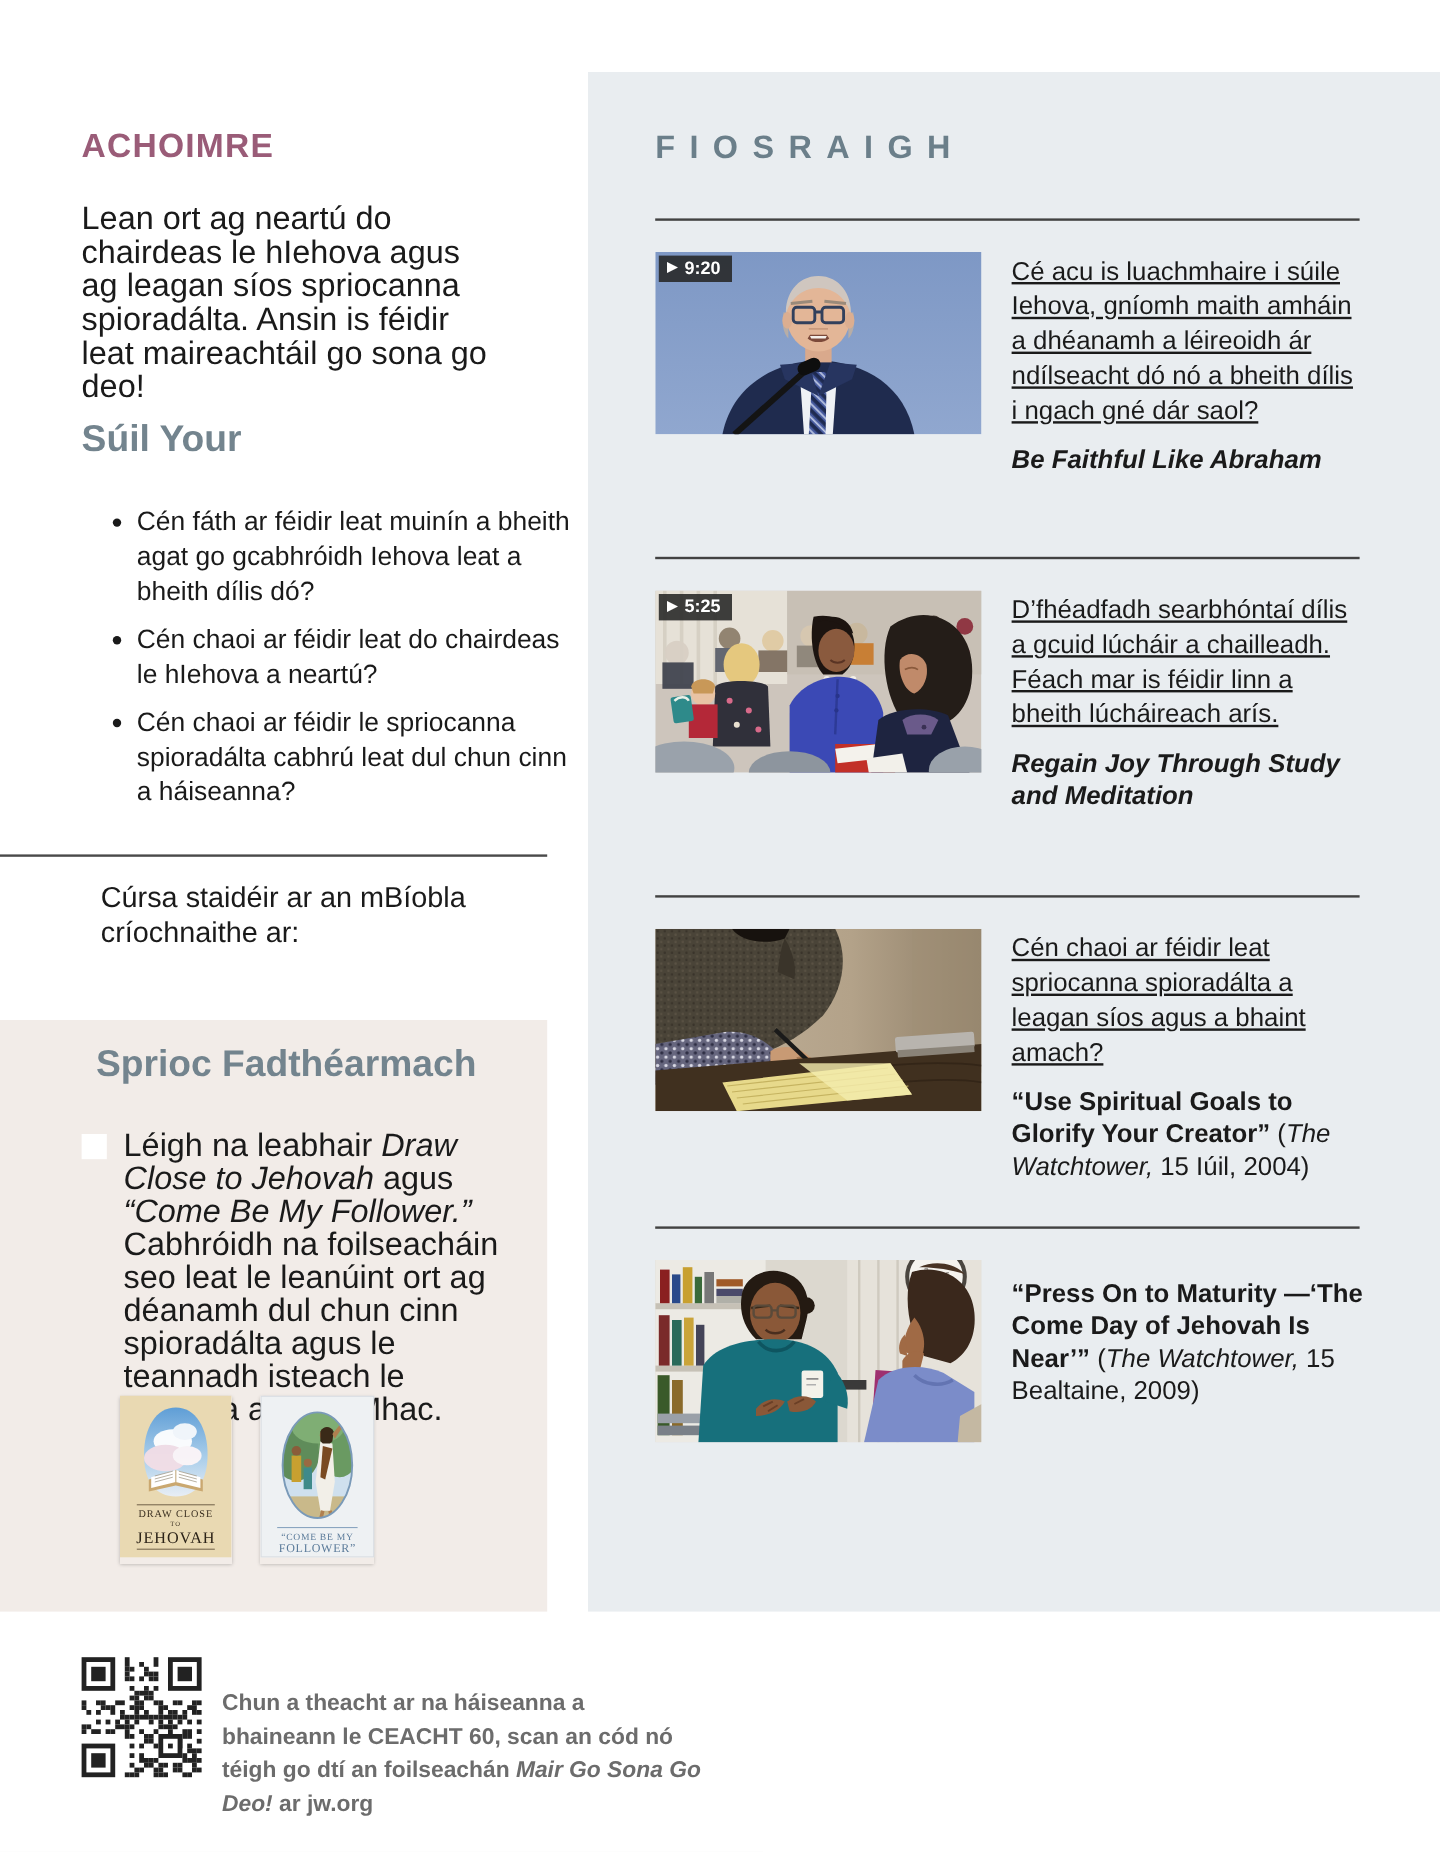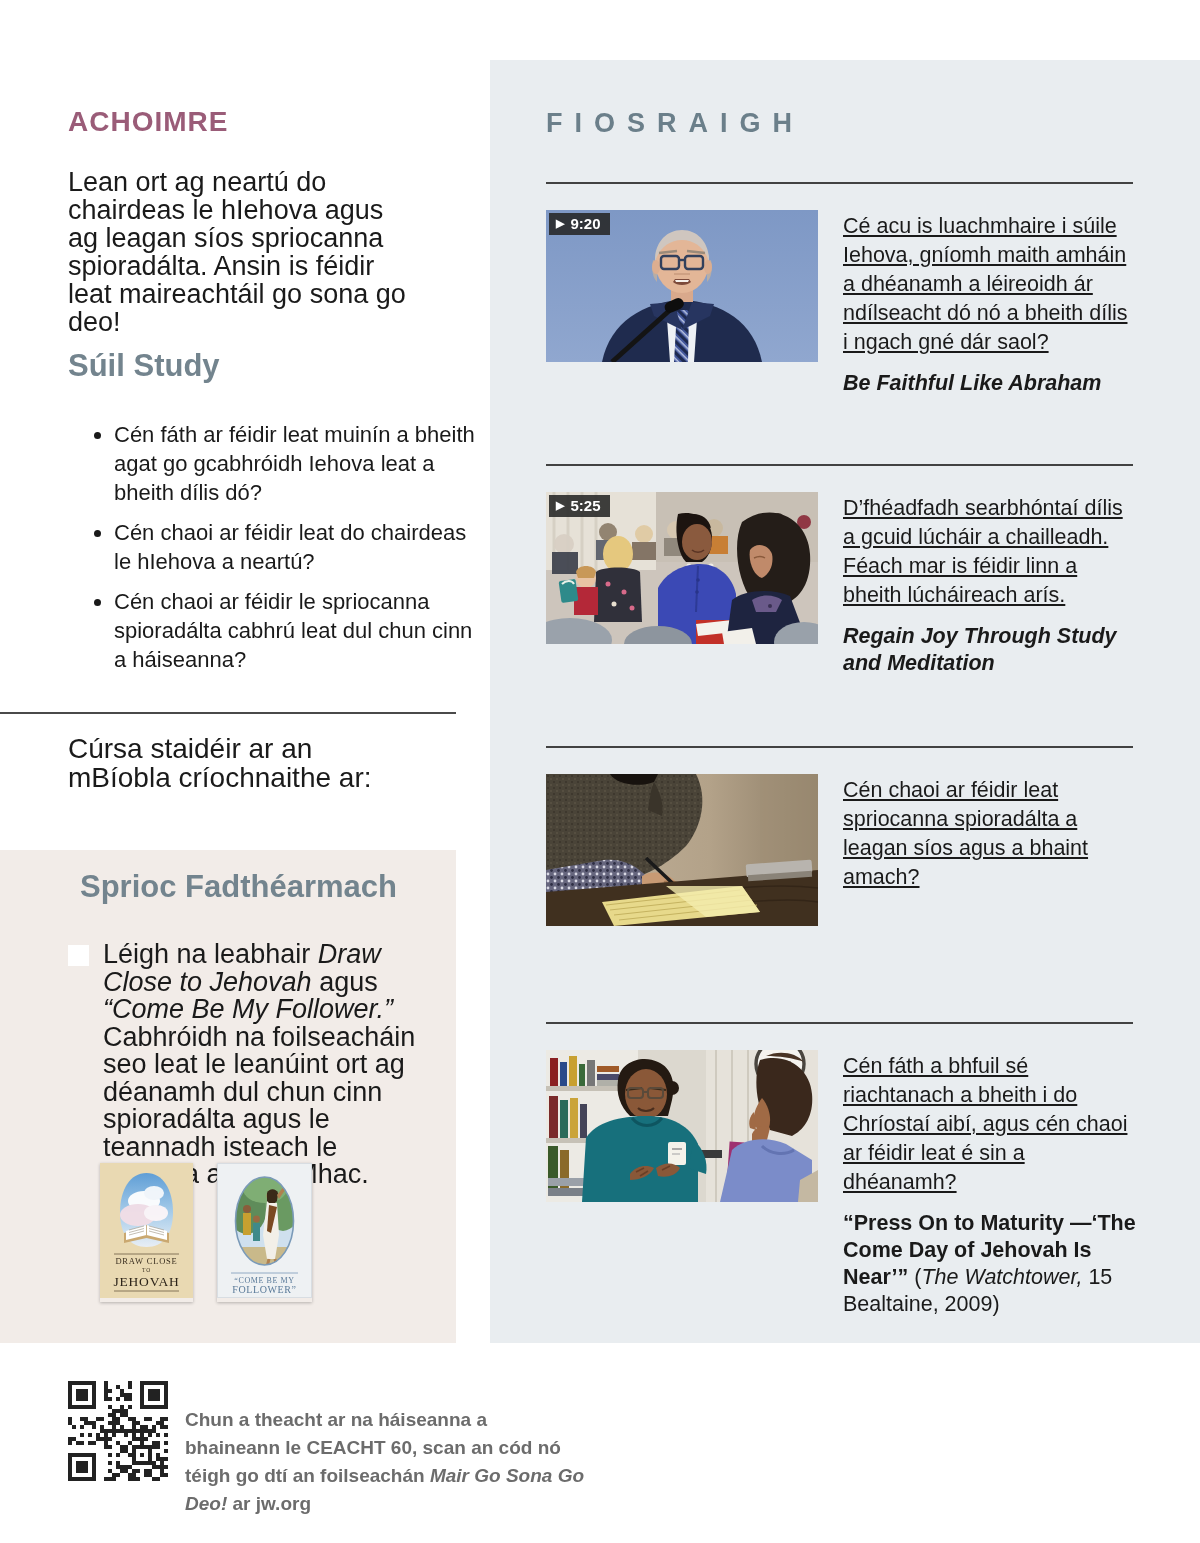--- a/index.html
+++ b/index.html
@@ -7,21 +7,21 @@
         font-family:"Liberation Sans", sans-serif;color:#1a1a1a;}
   .abs{position:absolute;}
 
   
   .summary-heading{left:68px;top:106px;font-size:28px;font-weight:bold;letter-spacing:1px;color:#9a5c78;}
   .summary-text{left:68px;top:168px;width:340px;font-size:27px;line-height:28px;}
   .review-heading{left:68px;top:348px;font-size:31px;font-weight:600;color:#73848e;}
   .review-list{left:86px;top:420px;width:372px;margin:0;padding:0 0 0 28px;font-size:22px;line-height:29px;}
   .review-list li{margin-bottom:11px;}
   .left-divider{left:0;top:712px;width:456px;height:0;border-top:2px solid #4a4a4a;}
-  .course-note{left:68px;top:734px;width:340px;font-size:28px;line-height:29px;}
+  .course-note{left:84px;top:734px;width:340px;font-size:24px;line-height:29px;}
   .goal-box{left:0;top:850px;width:456px;height:493px;background:#f2ece8;}
   .goal-heading{left:80px;top:869px;font-size:31px;font-weight:600;color:#73848e;}
   .goal-checkbox{left:68px;top:945px;width:21px;height:21px;background:#ffffff;}
   .goal-text{left:103px;top:941px;width:332px;font-size:27px;line-height:27.5px;}
   .books-row{left:100px;top:1163px;}
   .book{display:inline-block;vertical-align:top;box-shadow:0 1px 3px rgba(0,0,0,.25);}
   .book1{margin-right:20px;}
   .qr-wrap{left:65px;top:1378px;width:106px;height:106px;background:#ffffff;}
   .qr-caption{left:185px;top:1406px;width:400px;font-size:19px;line-height:28px;font-weight:600;color:#6c6c6c;}
 
@@ -47,21 +47,21 @@
   .serif{font-family:"Liberation Serif", serif;}
 </style>
 </head>
 <body>
 
 <div class="page">
 
   <h1 class="abs summary-heading" style="margin:0;">ACHOIMRE</h1>
   <p class="abs summary-text" style="margin:0;">Lean ort ag neartú do chairdeas le hIehova agus ag leagan síos spriocanna spioradálta. Ansin is féidir leat maireachtáil go sona go deo!</p>
 
-  <h2 class="abs review-heading" style="margin:0;">Súil Study</h2>
+  <h2 class="abs review-heading" style="margin:0;">Súil Your</h2>
   <ul class="abs review-list">
     <li>Cén fáth ar féidir leat muinín a bheith agat go gcabhróidh Iehova leat a bheith dílis dó?</li>
     <li>Cén chaoi ar féidir leat do chairdeas le hIehova a neartú?</li>
     <li>Cén chaoi ar féidir le spriocanna spioradálta cabhrú leat dul chun cinn a háiseanna?</li>
   </ul>
 
   <div class="abs left-divider"></div>
   <p class="abs course-note" style="margin:0;">Cúrsa staidéir ar an mBíobla críochnaithe ar:</p>
 
   <div class="abs goal-box"></div>
@@ -525,20 +525,21 @@
           </g>
           <g>
             <path d="M56,128 L196,112 L214,138 L68,152 Z" fill="#e7d98b"></path>
             <path d="M60,131 L194,116 M64,136 L200,121 M68,141 L206,126 M73,146 L211,131" stroke="#c5b360" stroke-width="1"></path>
             <path d="M120,112 L196,112 L214,138 L160,143 Z" fill="#f4ecae" opacity="0.8"></path>
           </g>
         </svg>
       </div>
       <div class="item-text">
         <p class="item-desc">Cén chaoi ar féidir leat spriocanna spioradálta a leagan síos agus a bhaint amach?</p>
+        <p class="item-title"><span class="st-b">“Use Spiritual Goals to Glorify Your Creator”</span><span class="st-n"> (</span><span class="st-i">The Watchtower,</span><span class="st-n"> 15 Iúil, 2004)</span></p>
       </div>
     </div>
 
     <div class="explore-item" style="top:962px;">
       <div class="item-rule"></div>
       <div class="thumb">
         <svg width="272" height="152" viewBox="0 0 272 152">
           <rect width="272" height="152" fill="#dcd8cf"></rect>
           <rect x="160" y="0" width="112" height="152" fill="#e6e2da"></rect>
           <g stroke="#cfcabf" stroke-width="2">
@@ -609,18 +610,17 @@
             <path d="M208,62 C204,66 202,72 204,78 L210,80 Z" fill="#a06a45"></path>
             <path d="M206,84 C210,76 218,74 224,78 L220,94 L206,96 Z" fill="#a06a45"></path>
             <rect x="206" y="100" width="16" height="8" rx="3" fill="#2e2424"></rect>
             <path d="M186,100 C198,88 222,86 240,94 L266,110 L266,152 L174,152 Z" fill="#7b8cc9"></path>
             <path d="M216,96 C224,104 238,106 248,100" stroke="#6374b2" stroke-width="3" fill="none"></path>
             <path d="M254,130 L272,120 L272,152 L252,152 Z" fill="#c4b8a2"></path>
           </g>
         </svg>
       </div>
       <div class="item-text">
-        <p class="item-desc">Cén fáth a bhfuil sé riachtanach a bheith i do Chríostaí aibí, agus cén chaoi ar féidir leat é sin a dhéanamh?</p>
         <p class="item-title"><span class="st-b">“Press On to Maturity —‘The Come Day of Jehovah Is Near’”</span><span class="st-n"> (</span><span class="st-i">The Watchtower,</span><span class="st-n"> 15 Bealtaine, 2009)</span></p>
       </div>
     </div>
   </div>
 </div>
 
 </body></html>

